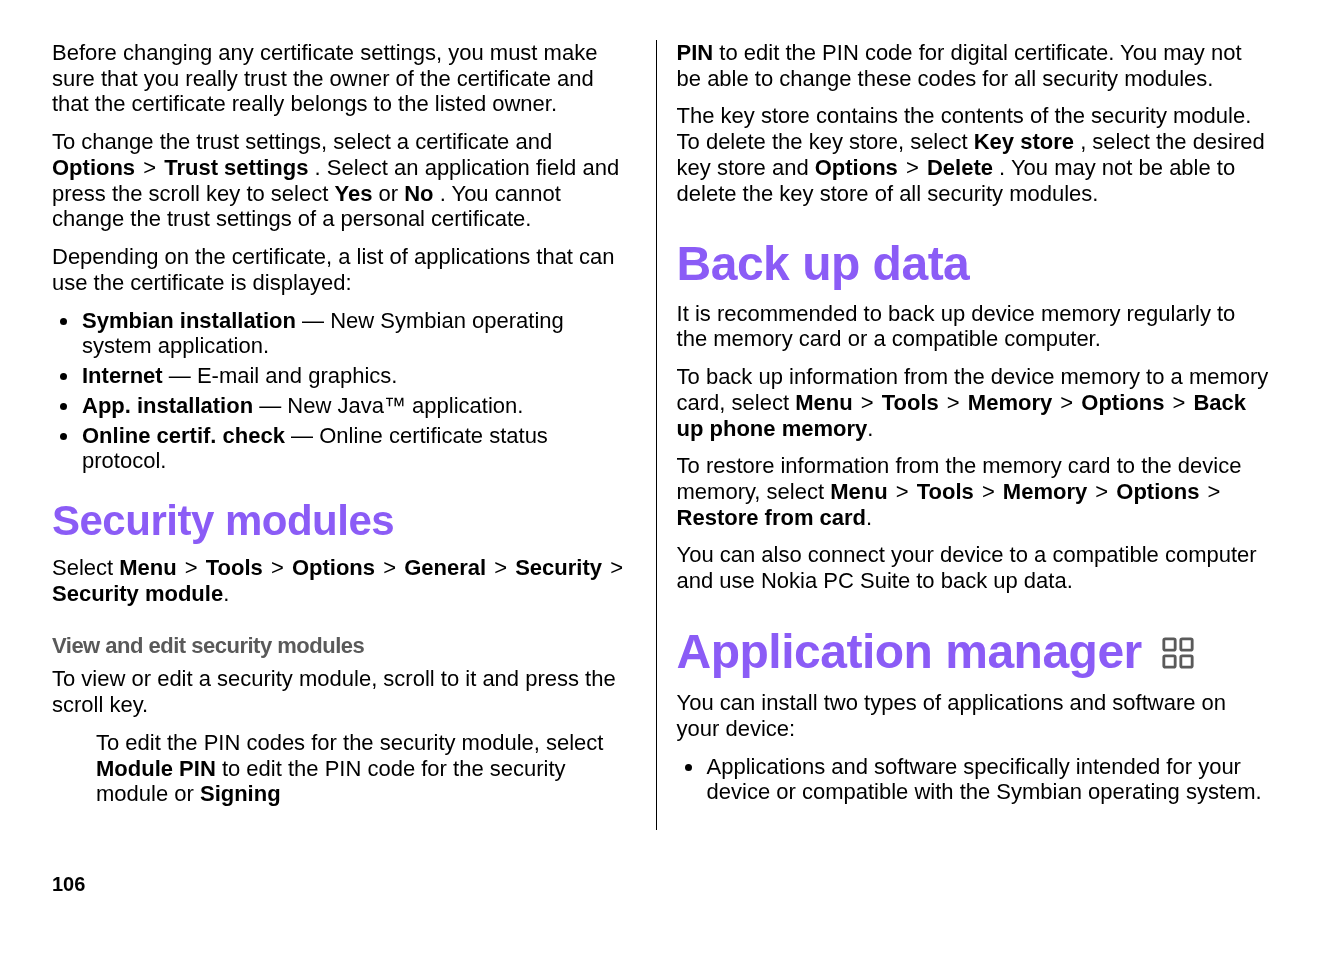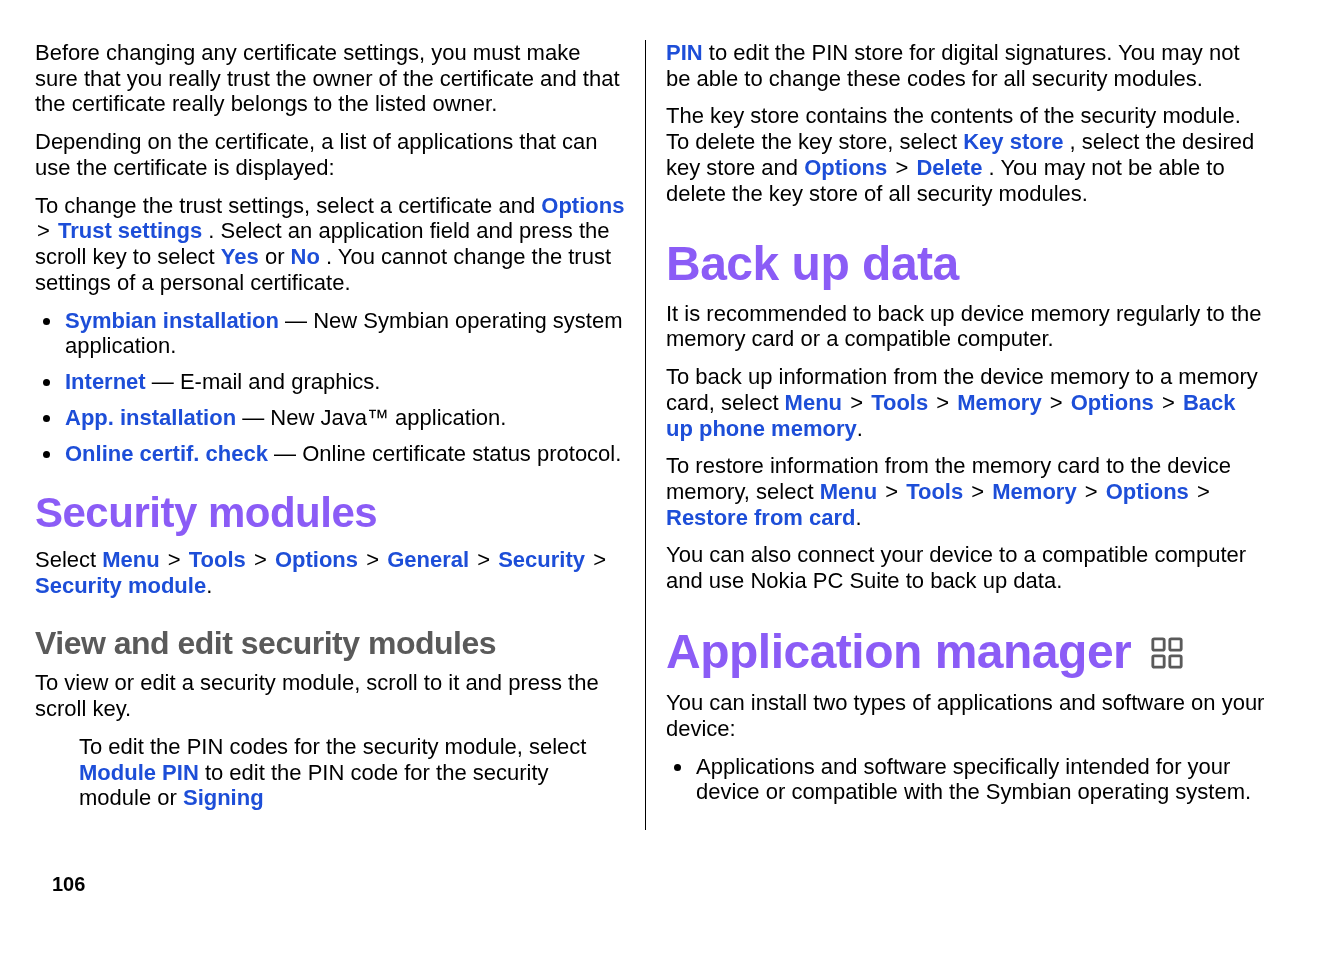--- a/index.html
+++ b/index.html
@@ -12,68 +12,68 @@
     color: #000;
   }
   .page {
     position: relative;
     width: 1322px;
     height: 954px;
     box-sizing: border-box;
   }
   .content {
     display: flex;
-    padding: 40px 52px 0 35px;
+    padding: 40px 52px 0 52px;
     gap: 20px;
     height: 830px;
     box-sizing: border-box;
   }
   .col {
     width: 590px;
     font-size: 22px;
     line-height: 1.17;
   }
   .col.right {
     border-left: 1px solid #000;
     padding-left: 20px;
     width: 600px;
   }
   .col p {
     margin: 0 0 12px 0;
   }
   .link {
-    color: #1d4ed8;
+    color: #000000;
     font-weight: 700;
   }
   .sep {
     padding: 0 2px;
   }
   ul.bul {
     margin: 0 0 12px 0;
     padding: 0 0 0 28px;
     list-style: disc;
   }
   ul.bul li {
-    margin: 10px 0 2px 0;
+    margin: 4px 0 2px 0;
     padding-left: 2px;
   }
   h1.section {
     font-size: 42px;
     font-weight: 700;
     color: #8b5cf6;
     margin: 22px 0 10px 0;
     letter-spacing: -0.5px;
   }
   h1.section.big {
     font-size: 48px;
     margin-top: 30px;
     margin-bottom: 8px;
   }
   h2.sub {
-    font-size: 32px;
+    font-size: 22px;
     font-weight: 700;
     color: #5a5a5a;
     margin: 26px 0 8px 0;
     letter-spacing: -0.5px;
   }
   .app-icon {
     display: inline-block;
     vertical-align: -2px;
     margin-left: 6px;
   }
@@ -90,34 +90,34 @@
 </style>
 </head>
 <body>
 
 <div class="page">
   <div class="content">
 
     <div class="col">
       <p>Before changing any certificate settings, you must make sure that you really trust the owner of the certificate and that the certificate really belongs to the listed owner.</p>
 
-      <p>Depending on the certificate, a list of applications that can use the certificate is displayed:</p>
-
       <p>
         <span>To change the trust settings, select a certificate and </span>
         <span class="link">Options</span>
         <span class="sep"> &gt; </span>
         <span class="link">Trust settings</span>
         <span>. Select an application field and press the scroll key to select </span>
         <span class="link">Yes</span>
         <span> or </span>
         <span class="link">No</span>
         <span>. You cannot change the trust settings of a personal certificate.</span>
       </p>
 
+      <p>Depending on the certificate, a list of applications that can use the certificate is displayed:</p>
+
       <ul class="bul">
         <li>
           <span class="link">Symbian installation</span>
           <span> — New Symbian operating system application.</span>
         </li>
         <li>
           <span class="link">Internet</span>
           <span> — E-mail and graphics.</span>
         </li>
         <li>
@@ -156,21 +156,21 @@
         <span>To edit the PIN codes for the security module, select </span>
         <span class="link">Module PIN</span>
         <span> to edit the PIN code for the security module or </span>
         <span class="link">Signing</span>
       </p>
     </div>
 
     <div class="col right">
       <p>
         <span class="link">PIN</span>
-        <span> to edit the PIN store for digital signatures. You may not be able to change these codes for all security modules.</span>
+        <span> to edit the PIN code for digital certificate. You may not be able to change these codes for all security modules.</span>
       </p>
 
       <p>
         <span>The key store contains the contents of the security module. To delete the key store, select </span>
         <span class="link">Key store</span>
         <span>, select the desired key store and </span>
         <span class="link">Options</span>
         <span class="sep"> &gt; </span>
         <span class="link">Delete</span>
         <span>. You may not be able to delete the key store of all security modules.</span>

